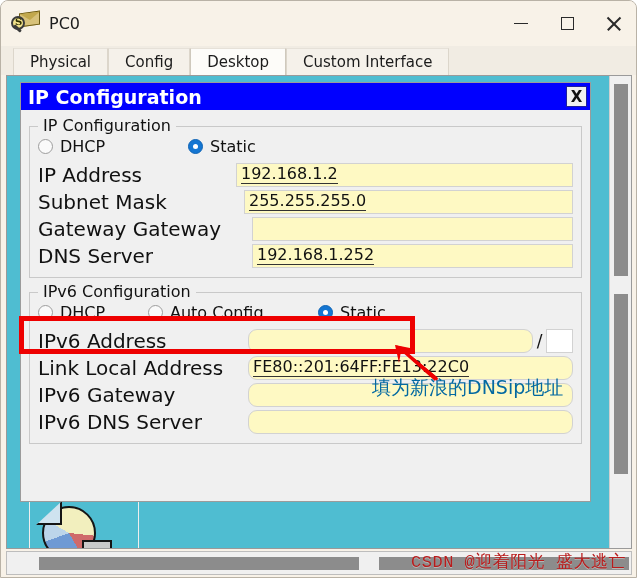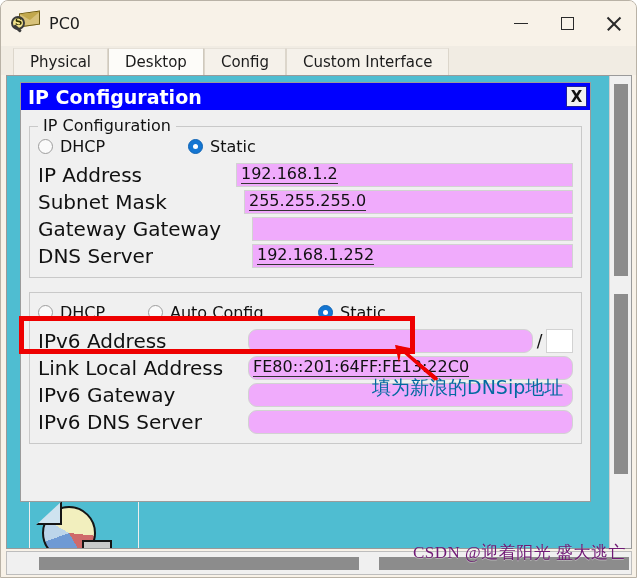--- a/index.html
+++ b/index.html
@@ -181,21 +181,21 @@
     content: ""; position: absolute; left: 4px; top: 4px;
     width: 5px; height: 5px; border-radius: 50%; background: #ffffff;
   }
   .radio .rlabel { font-size: 16px; color: #111; }
 
   .field-row {
     display: flex; align-items: center; height: 27px;
   }
   .field-label { font-size: 20px; color: #111; flex: 0 0 auto; }
   .field-input {
-    background: #f0abfc; border: 1px solid #d2d2d2;
+    background: #fef9c3; border: 1px solid #d2d2d2;
     height: 24px; display: flex; align-items: center;
     padding: 0 4px; font-size: 16px; color: #111;
     overflow: hidden; white-space: nowrap;
   }
   .field-input .val { border-bottom: 1px solid #333; line-height: 1.15; }
 
   
   .r-ipaddr  .field-label { width: 198px; }
   .r-ipaddr  .field-input { width: 352px; }
   .r-subnet  .field-label { width: 206px; }
@@ -251,24 +251,24 @@
     position: absolute; left: 32px; top: 5px; width: 320px; height: 13px;
     background: #8c8c8c;
   }
   .hthumb2 {
     position: absolute; left: 372px; top: 5px; width: 250px; height: 13px;
     background: #8c8c8c;
   }
 
   
   .watermark {
-    position: absolute; right: 10px; bottom: 13px;
-    font-size: 17px; color: #701a75;
+    position: absolute; right: 10px; bottom: 4px;
+    font-size: 17px; color: #b91c1c;
     white-space: nowrap; letter-spacing: 0.5px;
-    font-family: Liberation Serif, serif;
+    font-family: Liberation Mono, monospace;
     text-shadow: 0 1px 0 rgba(255,255,255,0.35);
   }
 </style>
 </head>
 <body>
 
 <div class="window">
 
   <div class="titlebar">
     <div class="title-left">
@@ -288,22 +288,22 @@
           <span class="ctrl-max"></span>
         </div>
       <div class="win-btn">
           <span class="ctrl-close"></span>
         </div>
     </div>
   </div>
 
   <div class="tabstrip">
     <div class="tab">Physical</div>
+    <div class="tab">Config</div>
     <div class="tab active">Desktop</div>
-    <div class="tab">Config</div>
     <div class="tab">Custom Interface</div>
   </div>
 
   <div class="content">
     <div class="pt-teal"></div>
 
     <div class="pt-labels">
       <span class="lbl-dialer">Dialer</span>
       <span class="lbl-editor">Editor</span>
       <span class="lbl-firewall">Firewall</span>
@@ -360,20 +360,21 @@
 
           <div class="field-row r-dns">
             <span class="field-label">DNS Server</span>
             <span class="field-input">
                 <span class="val">192.168.1.252</span>
               </span>
           </div>
         </div>
 
         <div class="group" style="margin-top:14px;">
+          <div class="legend">IPv6 Configuration</div>
 
           <div class="radio-row">
             <div class="radio" style="width:110px;">
               <span class="dot"></span>
               <span class="rlabel">DHCP</span>
             </div>
             <div class="radio" style="width:170px;">
               <span class="dot"></span>
               <span class="rlabel">Auto Config</span>
             </div>

